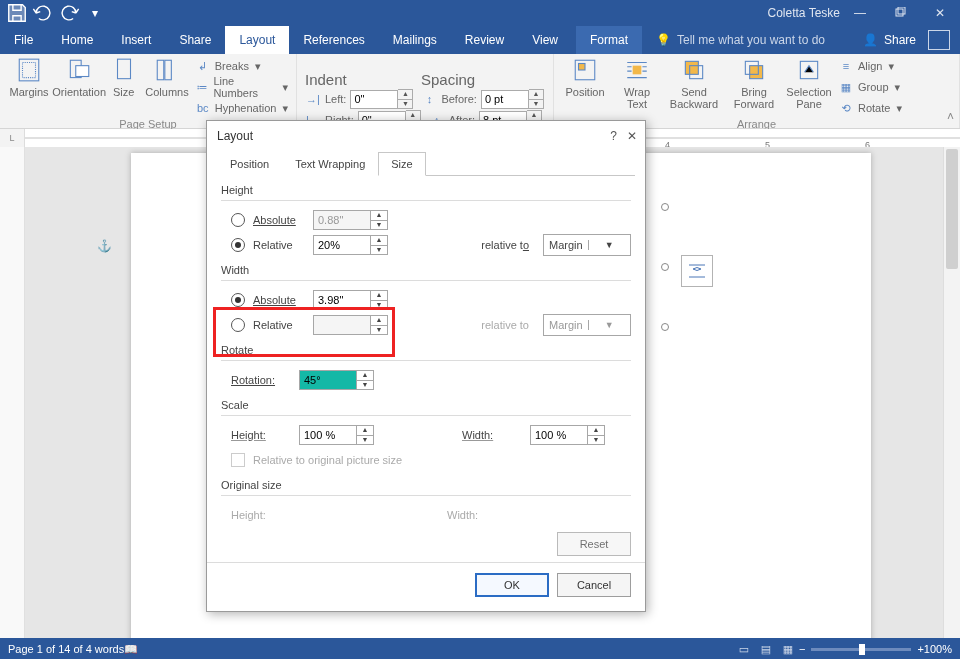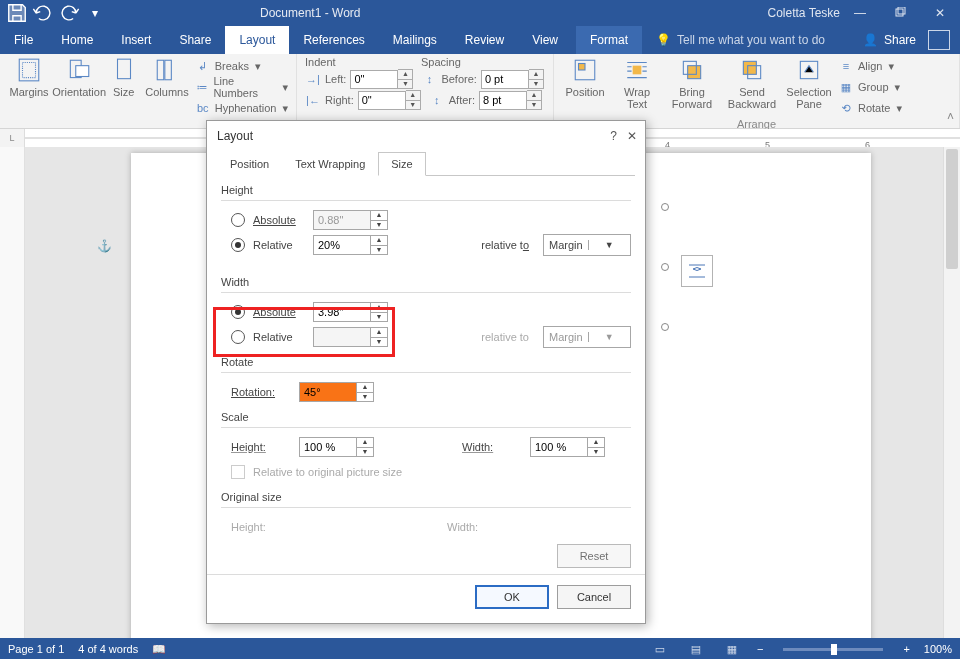--- a/index.html
+++ b/index.html
@@ -49,21 +49,21 @@
   .ruler-v{width:24px;background:#f9f9f9;border-right:1px solid #e0e0e0;}
   .canvas-zone{flex:1;background:#e6e6e6;position:relative;overflow:hidden;}
   .page{position:absolute;left:106px;top:6px;width:740px;height:900px;background:#fff;box-shadow:0 0 6px rgba(0,0,0,0.25);}
   .vscroll{width:16px;background:#f3f3f3;border-left:1px solid #ddd;position:relative;}
   .vscroll .thumb{position:absolute;left:2px;right:2px;top:2px;height:120px;background:#cfcfcf;border-radius:2px;}
   .anchor{position:absolute;left:72px;top:92px;color:#4a76b7;}
   .sel-box{position:absolute;left:460px;top:60px;width:180px;height:120px;}
   .sel-dot{width:6px;height:6px;border:1px solid #888;background:#fff;border-radius:50%;position:absolute;}
   .layout-icon{position:absolute;left:656px;top:108px;width:30px;height:30px;border:1px solid #b3b3b3;background:#fff;display:flex;align-items:center;justify-content:center;}
   
-  .status{height:22px;background:#2b579a;color:#fff;display:flex;align-items:center;font-size:11px;padding:0 8px;gap:14px;}
+  .status{height:22px;background:#2b579a;color:#fff;display:flex;align-items:center;font-size:11px;padding:0 8px;gap:0;}
   .status .spacer{flex:1;}
   .status .view-btn{width:22px;height:16px;display:flex;align-items:center;justify-content:center;color:#cbd6e8;}
   .zoom-track{width:100px;height:3px;background:#6d8bbd;position:relative;margin:0 6px;}
   .zoom-thumb{position:absolute;left:48px;top:-4px;width:6px;height:11px;background:#fff;}
   
   .dialog{position:absolute;left:206px;top:120px;width:438px;background:#fff;border:1px solid #9a9a9a;box-shadow:2px 2px 10px rgba(0,0,0,0.3);}
   .dlg-title{height:30px;display:flex;align-items:center;justify-content:space-between;padding:0 8px 0 10px;font-size:12px;color:#333;}
   .dlg-title .ctrls{display:flex;gap:10px;color:#555;}
   .dlg-tabs{display:flex;border-bottom:1px solid #c7c7c7;margin:0 10px;}
   .dlg-tab{padding:5px 12px;font-size:11px;color:#444;border:1px solid transparent;border-bottom:none;position:relative;top:1px;background:#fff;}
@@ -72,21 +72,21 @@
   .section-label{font-size:11px;color:#444;margin-bottom:4px;}
   .sec-rule{border-top:1px solid #dcdcdc;margin:4px 0 8px 0;}
   .form-row{display:flex;align-items:center;gap:8px;margin:3px 0 3px 10px;height:22px;font-size:11px;color:#444;}
   .form-row .radio{width:12px;height:12px;border:1px solid #555;border-radius:50%;display:inline-flex;align-items:center;justify-content:center;}
   .form-row .radio.checked::after{content:"";width:6px;height:6px;background:#333;border-radius:50%;}
   .form-row .chk{width:12px;height:12px;border:1px solid #555;display:inline-block;}
   .form-row label{min-width:52px;}
   .form-row .wlabel{width:60px;text-decoration:underline;text-decoration-color:#999;}
   .dspin{display:inline-flex;}
   .dspin input{width:48px;height:18px;border:1px solid #a7a7a7;font-size:11px;padding:0 4px;}
-  .dspin input.sel{background:#f97316;}
+  .dspin input.sel{background:#14b8a6;}
   .dspin input:disabled{background:#f5f5f5;color:#999;}
   .dspin .sbtns{width:16px;border:1px solid #a7a7a7;border-left:none;display:flex;flex-direction:column;}
   .dspin .sbtns span{flex:1;font-size:7px;line-height:8px;text-align:center;color:#444;}
   .dspin .sbtns span:first-child{border-bottom:1px solid #a7a7a7;}
   .combo{height:20px;border:1px solid #a7a7a7;display:inline-flex;align-items:center;min-width:86px;background:#fff;}
   .combo span{flex:1;padding:0 5px;font-size:11px;}
   .combo .dd{width:16px;text-align:center;border-left:1px solid #a7a7a7;color:#444;font-size:9px;}
   .combo.dis span{color:#999;}
   .rel-label{font-size:11px;color:#444;margin-left:auto;margin-right:6px;}
   .rel-label u{text-decoration:underline;}
@@ -113,21 +113,20 @@
             <path fill="none" stroke="currentColor" d="M3 8a5 5 0 1 1 2 4M3 8l-2-3M3 8l3-1"></path>
           </svg>
         </div>
     <div class="icon-btn">
           <svg viewBox="0 0 16 16">
             <path fill="none" stroke="currentColor" d="M13 8a5 5 0 1 0-2 4M13 8l2-3M13 8l-3-1"></path>
           </svg>
         </div>
     <div class="icon-btn">▾</div>
   </div>
-  <div class="doc-title">Document1 - Word</div>
   <div class="user">Coletta Teske</div>
   <div class="win-btns">
     <div class="wb">—</div>
     <div class="wb">
           <svg width="12" height="12" viewBox="0 0 12 12">
             <rect x="2" y="2" width="7" height="7" fill="none" stroke="currentColor"></rect>
             <rect x="4" y="0" width="7" height="7" fill="none" stroke="currentColor"></rect>
           </svg>
         </div>
     <div class="wb">✕</div>
@@ -206,25 +205,26 @@
               <span>Line Numbers</span>
               <span style="margin-left:2px">▾</span>
             </div>
         <div class="small-item">
               <span class="mini-ico">bc</span>
               <span>Hyphenation</span>
               <span style="margin-left:2px">▾</span>
             </div>
       </div>
     </div>
+    <div class="group-label">Page Setup</div>
   </div>
 
   <div class="rgroup" style="width:240px">
     <div class="row" style="flex-direction:column;gap:1px;width:100%;">
-      <div style="display:flex;font-size:11px;color:#666;">
+      <div style="display:flex;font-size:15px;color:#666;margin-top:15px;">
         <div style="width:116px;">Indent</div>
         <div>Spacing</div>
       </div>
       <div style="display:flex;gap:8px;">
         <div class="small-item">
               <span class="mini-ico">→|</span>
               <span>Left:</span>
               <span class="spin">
                 <input value="0&quot;" style="">
                 <span class="spin-btns">
@@ -286,37 +286,37 @@
           </div>
       <div class="big-btn">
             <span class="ico">
               <svg viewBox="0 0 24 24">
                 <rect x="8" y="8" width="8" height="8" fill="#f2b84a"></rect>
                 <path stroke="currentColor" d="M3 5h18M3 19h18M3 9h4M3 13h4M17 9h4M17 13h4"></path>
               </svg>
             </span>
             <span>Wrap Text</span>
           </div>
+      <div class="big-btn" style="width:56px">
+            <span class="ico">
+              <svg viewBox="0 0 24 24">
+                <rect x="4" y="4" width="12" height="12" fill="#f2b84a" stroke="currentColor"></rect>
+                <rect x="8" y="8" width="12" height="12" fill="none" stroke="currentColor"></rect>
+              </svg>
+            </span>
+            <span>Send Backward</span>
+          </div>
       <div class="big-btn" style="width:52px">
             <span class="ico">
               <svg viewBox="0 0 24 24">
                 <rect x="8" y="8" width="12" height="12" fill="#f2b84a" stroke="currentColor"></rect>
                 <rect x="4" y="4" width="12" height="12" fill="none" stroke="currentColor"></rect>
               </svg>
             </span>
             <span>Bring Forward</span>
-          </div>
-      <div class="big-btn" style="width:56px">
-            <span class="ico">
-              <svg viewBox="0 0 24 24">
-                <rect x="4" y="4" width="12" height="12" fill="#f2b84a" stroke="currentColor"></rect>
-                <rect x="8" y="8" width="12" height="12" fill="none" stroke="currentColor"></rect>
-              </svg>
-            </span>
-            <span>Send Backward</span>
           </div>
       <div class="big-btn">
             <span class="ico">
               <svg viewBox="0 0 24 24">
                 <rect x="4" y="4" width="16" height="16" fill="none" stroke="currentColor"></rect>
                 <path stroke="currentColor" d="M8 14l4-6 4 6"></path>
               </svg>
             </span>
             <span>Selection Pane</span>
           </div>
@@ -436,21 +436,21 @@
               <span>▼</span>
             </span>
           </span>
       <span class="rel-label">relative t<u>o</u></span>
       <span class="combo">
             <span>Margin</span>
             <span class="dd">▼</span>
           </span>
     </div>
 
-    <div class="section-label" style="margin-top:20px">Width</div>
+    <div class="section-label" style="margin-top:8px">Width</div>
     <div class="sec-rule"></div>
     <div class="form-row">
       <span class="radio checked"></span>
       <label style="text-decoration:underline">Absolute</label>
       <span class="dspin">
             <input value="3.98&quot;" style="">
             <span class="sbtns">
               <span>▲</span>
               <span>▼</span>
             </span>

